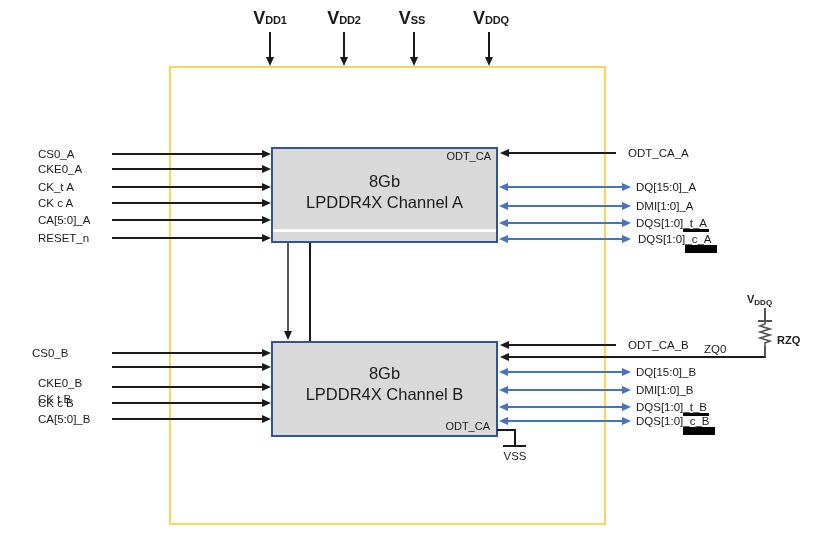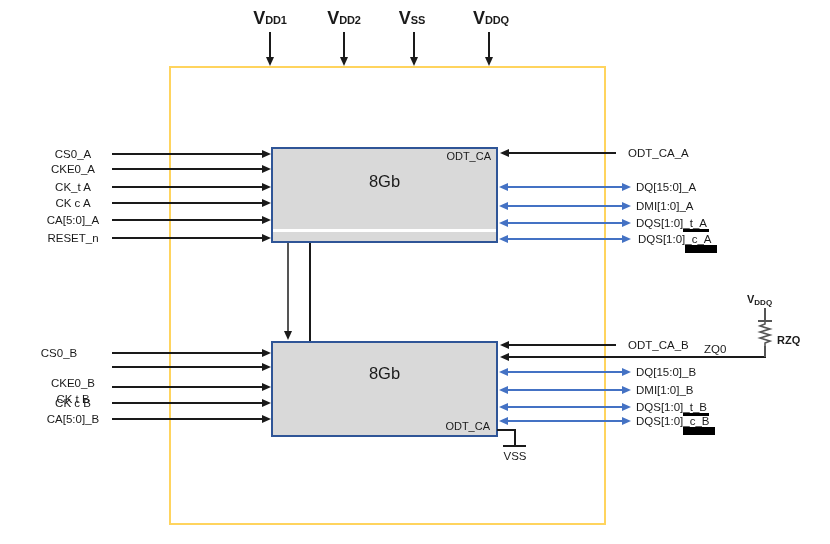--- a/index.html
+++ b/index.html
@@ -15,21 +15,21 @@
   .gray { background:#555555; }
   .ah { position:absolute; width:0; height:0; border-top:4px solid transparent; border-bottom:4px solid transparent; }
   .ah.r { border-left:9px solid #1a1a1a; }
   .ah.l { border-right:9px solid #1a1a1a; }
   .ah.r.blue { border-left-color:#4472C4; }
   .ah.l.blue { border-right-color:#4472C4; }
   .ah.d { border-left:4px solid transparent; border-right:4px solid transparent;
           border-top:9px solid #1a1a1a; border-bottom:none; }
   
   .lbl { position:absolute; font-size:11.5px; line-height:14px; white-space:nowrap; }
-  .lbl.ra { text-align:center; }
+  .lbl.ra { text-align:left; }
   .ul-thin { border-bottom:3px solid #000; padding-right:2px; display:inline-block; line-height:12px;text-align:center; }
   .ul-thick { border-bottom:8px solid #000; padding-right:5px; display:inline-block; line-height:12px; }
   
   .pwr { position:absolute; top:6px; width:64px; text-align:center; font-weight:bold; font-size:18px; line-height:24px; }
   .pwr-sub { font-size:11px; font-weight:bold; letter-spacing:-0.2px; }
   
   .pkg { position:absolute; left:169px; top:66px; width:437px; height:459px; border:2px solid #FFD45E; }
   
   .block { position:absolute; left:271px; width:227px; height:96px; background:#D9D9D9;
            border:2px solid #2F5597; }
@@ -57,27 +57,29 @@
   <div class="ah d" style="left:410px;top:57px"></div>
   <div class="vline" style="left:488px;top:32px;height:26px"></div>
   <div class="ah d" style="left:485px;top:57px"></div>
 
   <div class="pkg"></div>
 
   <div class="block" style="top:147px">
     <div class="block-corner" style="top:1px;right:5px">ODT_CA</div>
     <div class="block-title" style="top:22px">
       <div>8Gb</div>
+      <div>LPDDR4X Channel A</div>
     </div>
     <div class="sep" style="top:80px"></div>
   </div>
 
   <div class="block" style="top:341px">
     <div class="block-title" style="top:20px">
       <div>8Gb</div>
+      <div>LPDDR4X Channel B</div>
     </div>
     <div class="block-corner" style="bottom:2px;right:6px">ODT_CA</div>
   </div>
 
   <div class="vline gray" style="left:287px;top:243px;height:89px"></div>
   <div class="ah d" style="left:284px;top:331px"></div>
   <div class="vline" style="left:309px;top:243px;height:98px"></div>
 
   <div class="lbl ra" style="left:38px;top:147px;width:70px">CS0_A</div>
   <div class="hline" style="left:112px;top:153px;width:151px"></div>
@@ -120,21 +122,21 @@
   <div class="ah l blue" style="left:499px;top:219px"></div>
   <div class="hline blue" style="left:507px;top:222px;width:115px"></div>
   <div class="ah r blue" style="left:622px;top:219px"></div>
   <div class="lbl" style="left:636px;top:216px"><span>DQS[1:0]</span><span class="ul-thin">_t_A</span></div>
 
   <div class="ah l blue" style="left:499px;top:235px"></div>
   <div class="hline blue" style="left:507px;top:238px;width:115px"></div>
   <div class="ah r blue" style="left:622px;top:235px"></div>
   <div class="lbl" style="left:638px;top:232px"><span>DQS[1:0]</span><span class="ul-thick">_c_A</span></div>
 
-  <div class="lbl ra" style="left:24px;top:346px;width:70px">CS0_B</div>
+  <div class="lbl ra" style="left:32px;top:346px;width:70px">CS0_B</div>
   <div class="hline" style="left:112px;top:352px;width:151px"></div>
   <div class="ah r" style="left:262px;top:349px"></div>
 
   <div class="lbl ra" style="left:38px;top:376px;width:70px">CKE0_B</div>
   <div class="hline" style="left:112px;top:366px;width:151px"></div>
   <div class="ah r" style="left:262px;top:363px"></div>
 
   <div class="lbl ra" style="left:38px;top:392px;width:70px">CK t B</div>
   <div class="hline" style="left:112px;top:386px;width:151px"></div>
   <div class="ah r" style="left:262px;top:383px"></div>

